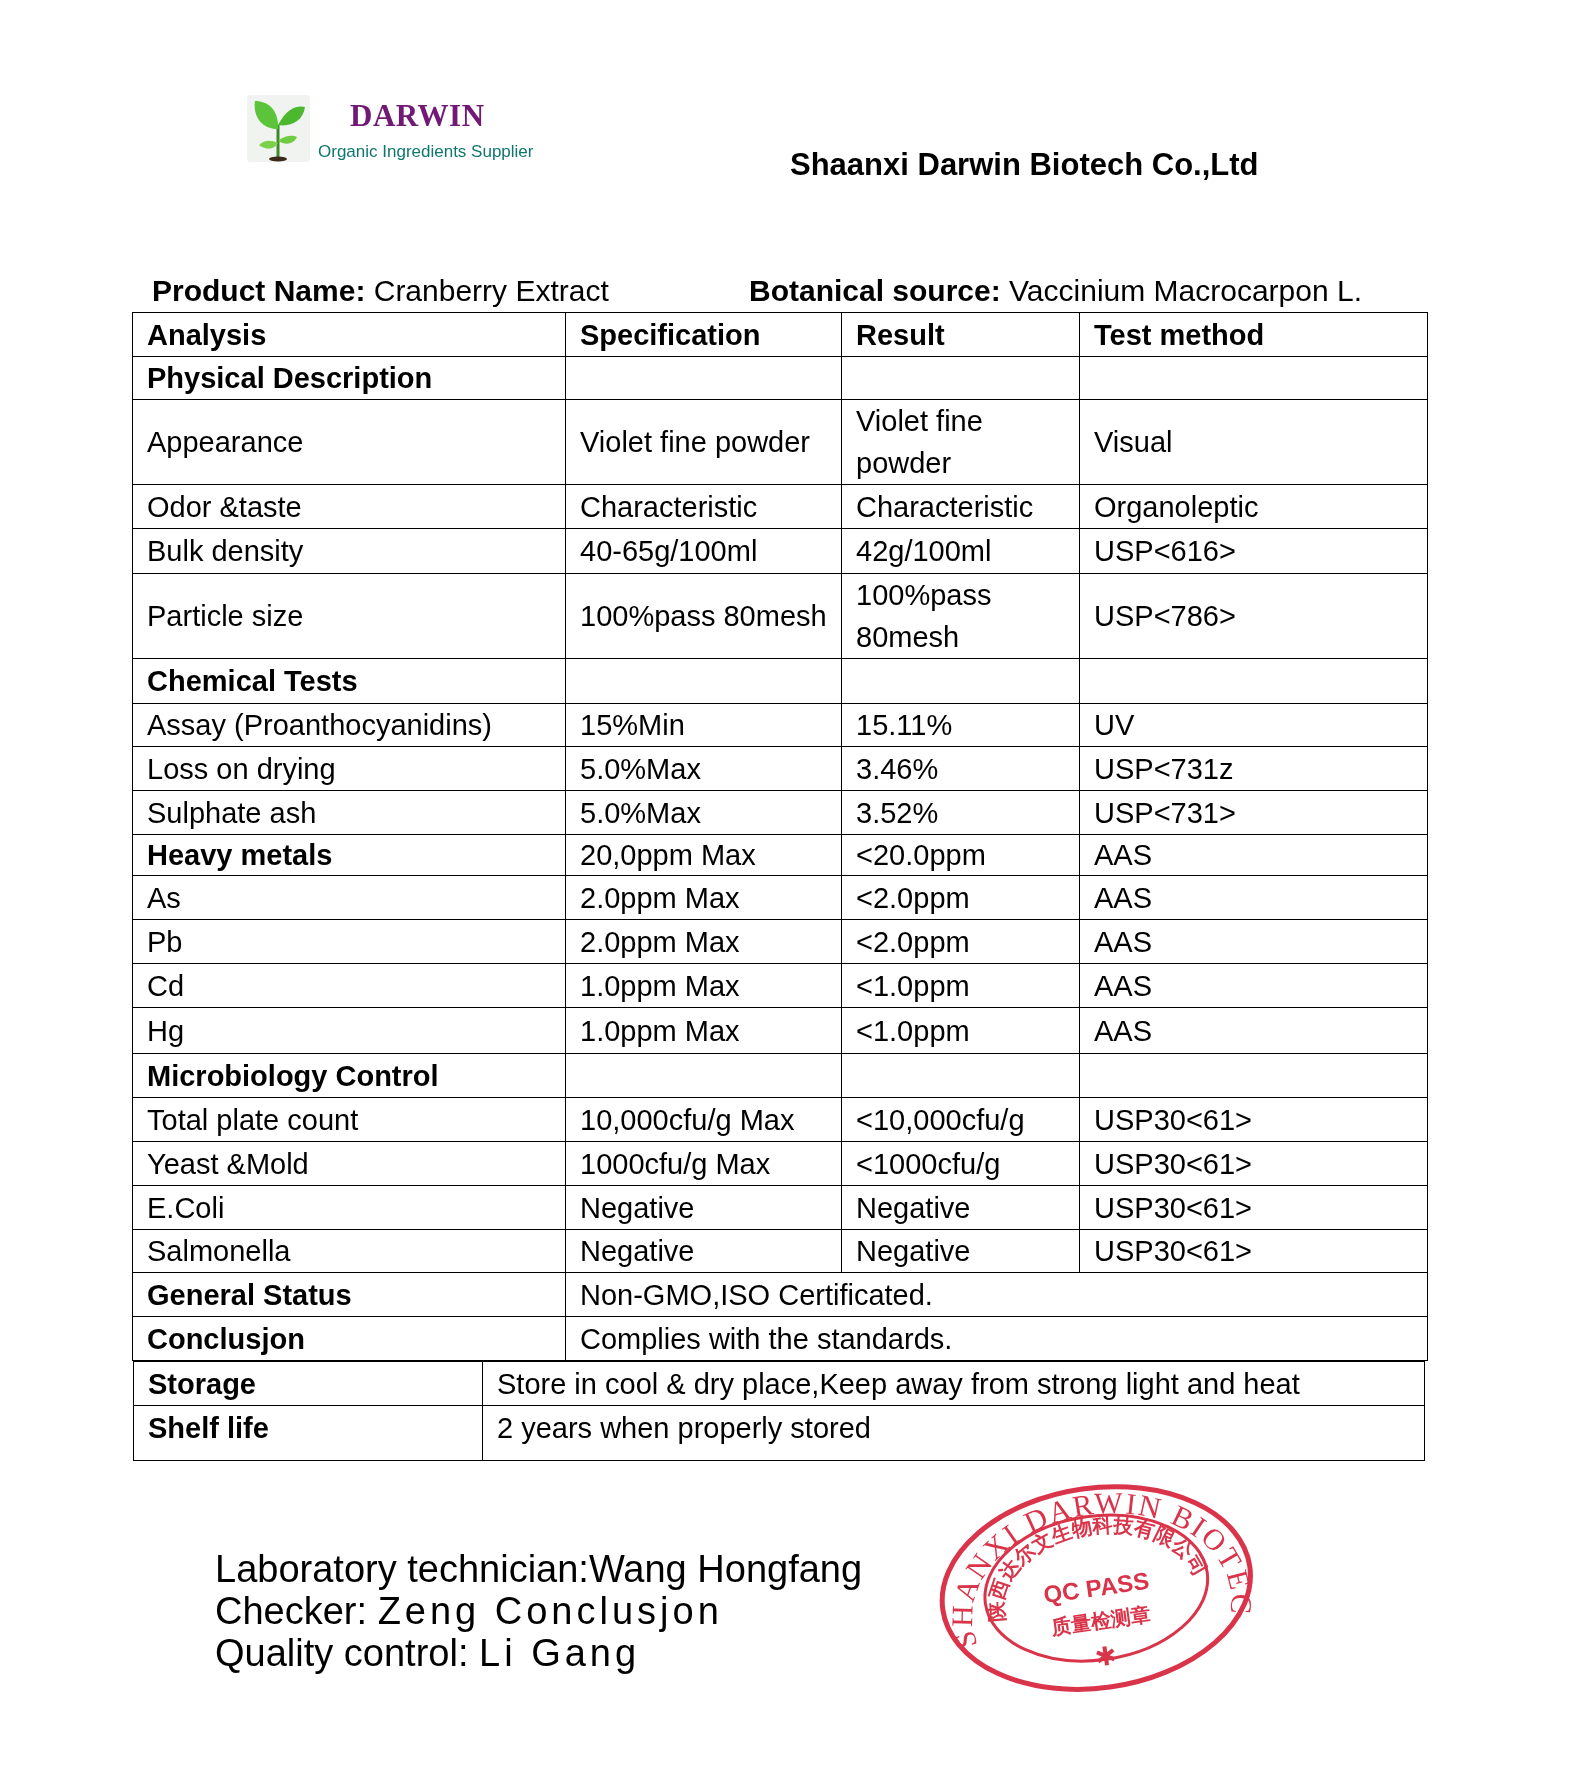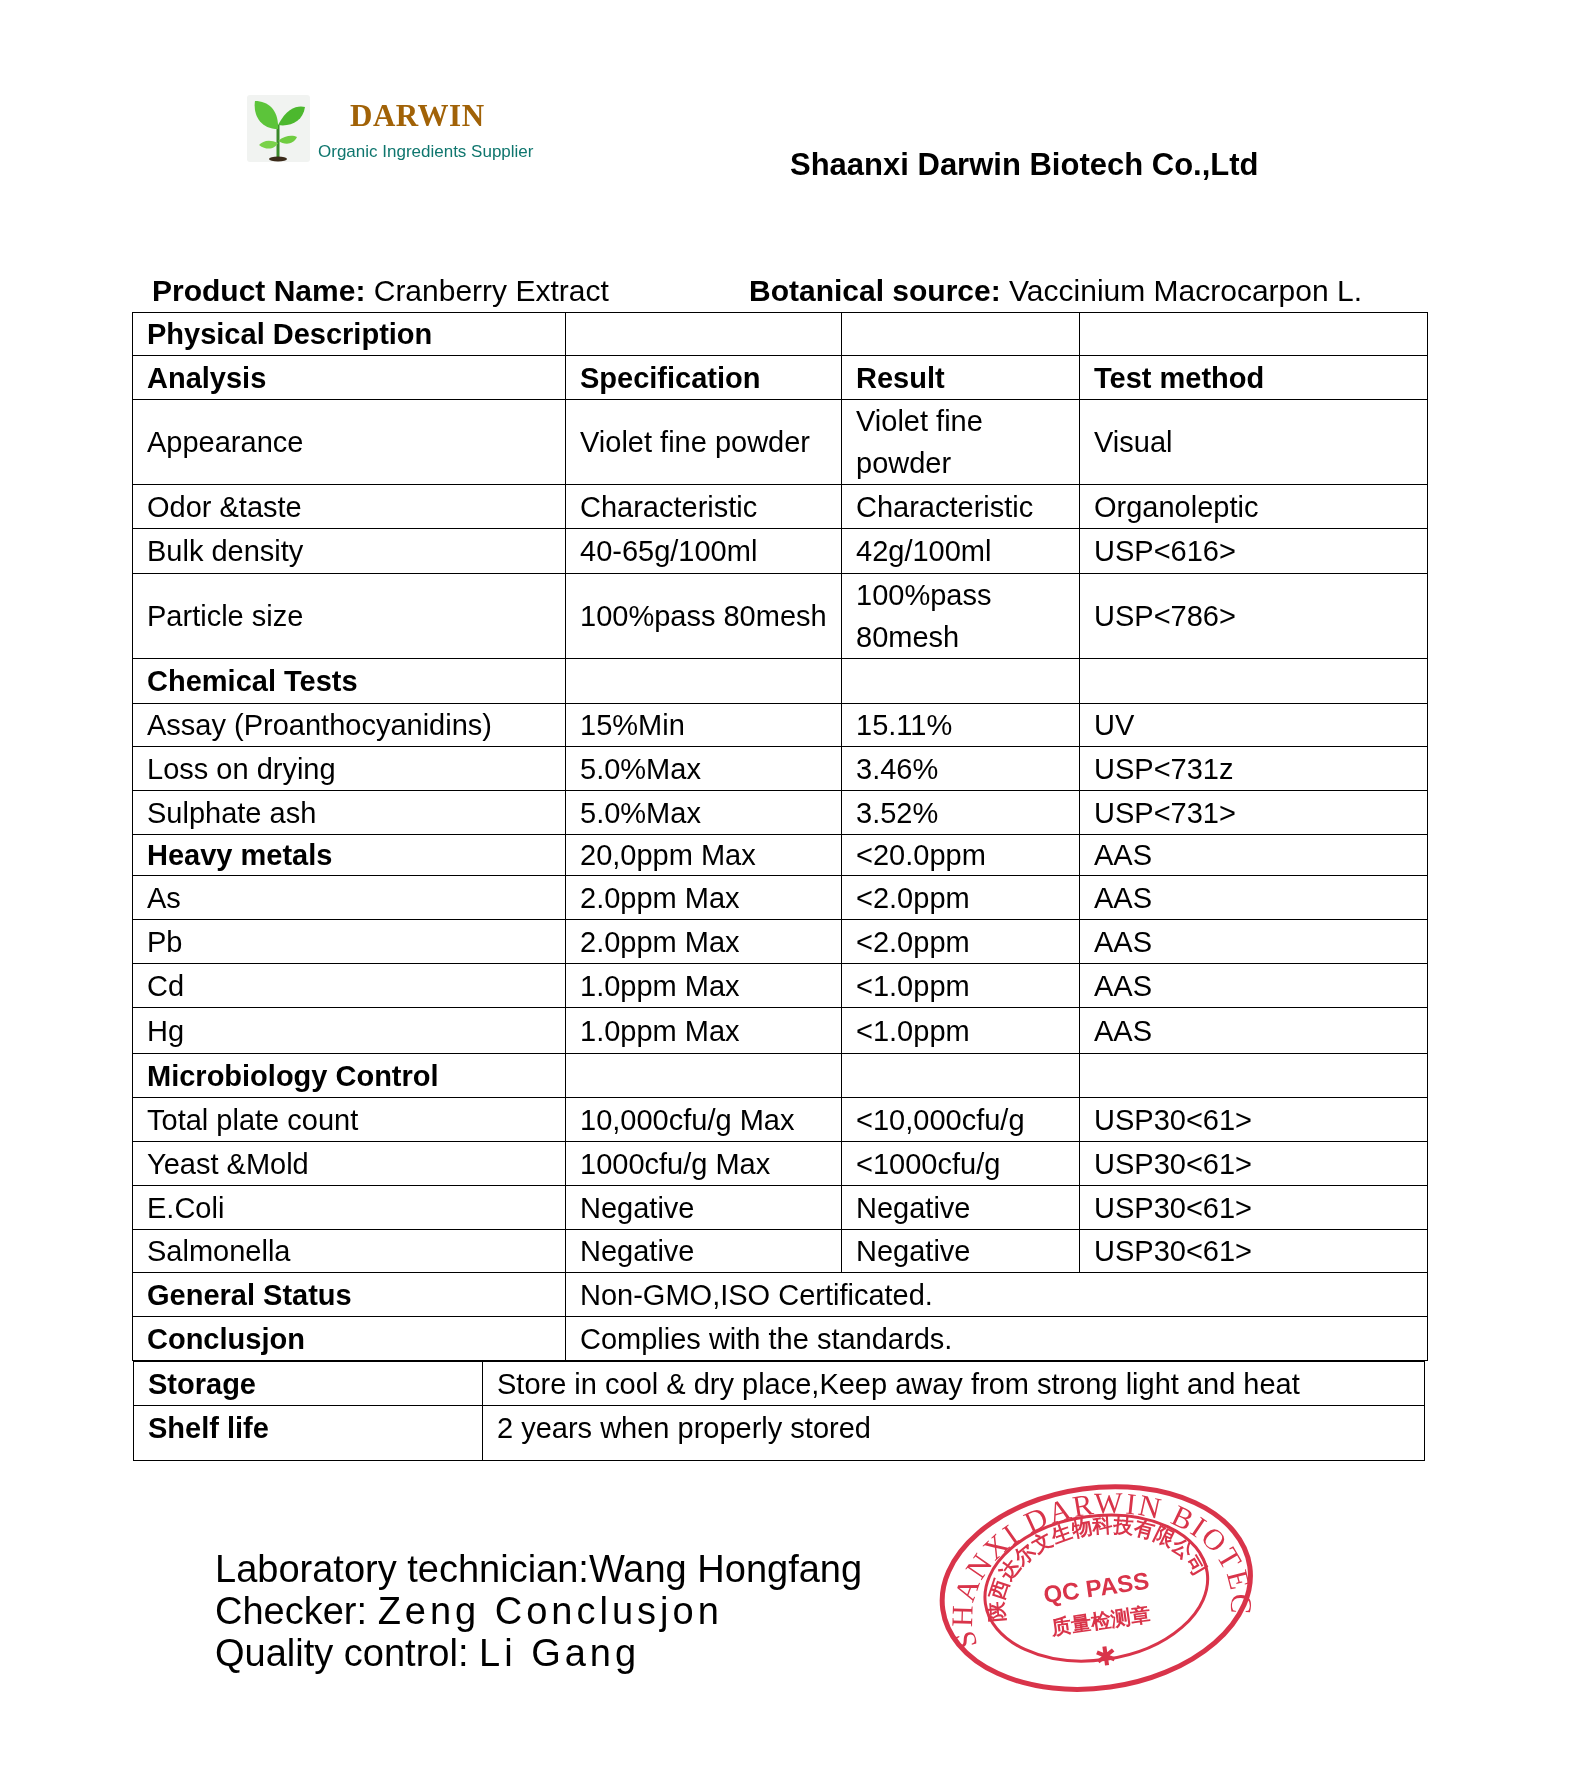--- a/index.html
+++ b/index.html
@@ -3,21 +3,21 @@
 <meta charset="utf-8">
 <style>
   html, body { margin: 0; padding: 0; background: #ffffff; }
   body { width: 1587px; height: 1791px; position: relative; overflow: hidden;
          font-family: "Liberation Sans", sans-serif; color: #000; }
   .abs { position: absolute; }
 
   
   .logo-box { left: 247px; top: 95px; width: 63px; height: 67px; background: #f1f3f1; border-radius: 3px; }
   .logo-brand { left: 350px; top: 98px; font-family: "Liberation Serif", serif; font-weight: bold;
-                font-size: 31px; color: #a16207; letter-spacing: 0.5px; white-space: nowrap; }
+                font-size: 31px; color: #701a75; letter-spacing: 0.5px; white-space: nowrap; }
   .logo-tagline { left: 318px; top: 142px; font-size: 17px; color: #0f766e; white-space: nowrap; }
 
   .company-title { left: 790px; top: 147px; font-size: 31px; font-weight: bold; white-space: nowrap; }
 
   .product-line { top: 274px; font-size: 30px; white-space: nowrap; }
   .product-line b { font-weight: bold; }
 
   
   table { border-collapse: collapse; position: absolute; table-layout: fixed; }
   td { border: 1.5px solid #000; font-size: 29px; padding: 0 0 0 14px; vertical-align: middle;
@@ -61,32 +61,32 @@
 </div>
 
 <table class="main-table">
   <colgroup>
     <col style="width:433px">
       <col style="width:276px">
       <col style="width:238px">
       <col style="width:348px">
   </colgroup>
   <tbody id="main-tbody">
-    <tr style="height: 43px;">
-        <td class="bold">Physical Description</td>
-        <td></td>
-        <td></td>
-        <td></td>
-      </tr>
-  <tr style="height:44px">
+    <tr style="height:44px">
       <td class="bold">Analysis</td>
       <td class="bold">Specification</td>
       <td class="bold">Result</td>
       <td class="bold">Test method</td>
     </tr>
+  <tr style="height: 43px;">
+        <td class="bold">Physical Description</td>
+        <td></td>
+        <td></td>
+        <td></td>
+      </tr>
       <tr style="height: 85px; padding-left: 40px;">
         <td>Appearance</td>
         <td class="wrap">Violet fine powder</td>
         <td class="wrap">Violet fine powder</td>
         <td>Visual</td>
       </tr>
       <tr style="height: 44px;">
         <td>Odor &amp;taste</td>
         <td>Characteristic</td>
         <td>Characteristic</td>

